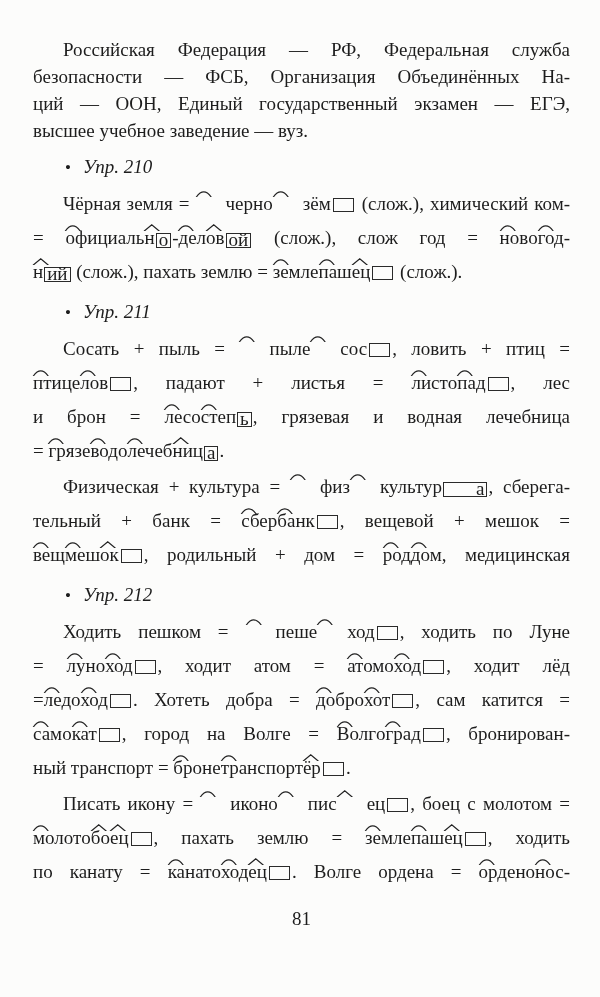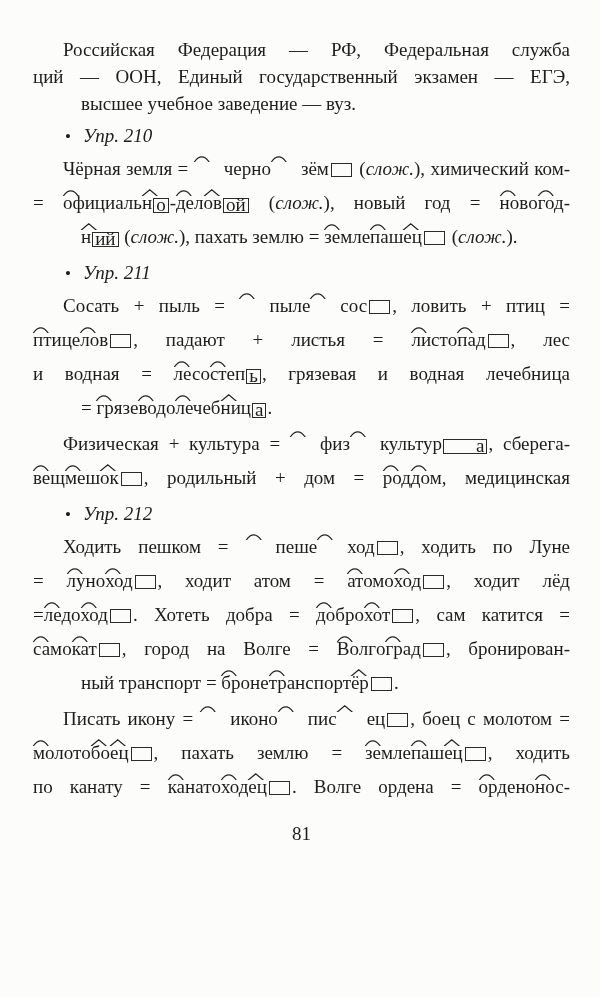--- a/index.html
+++ b/index.html
@@ -12,26 +12,26 @@
   }
   .page{padding:36px 30px 0 33px;}
   .para{margin:0 0 2px 0;}
   .line{
     line-height:27px;
     text-align:justify;
     text-align-last:justify;
     white-space:normal;
   }
   .morph .line{line-height:34px;}
-  .line.end{text-align-last:left;margin-left:48px;}
+  .line.end{text-align-last:left;}
   .line.first{text-indent:30px;}
-  .bullet-line{line-height:20px;margin:9px 0 5px 0;padding-left:32px;}
+  .bullet-line{line-height:28px;margin:9px 0 5px 0;padding-left:32px;}
   .bullet{margin-right:12px;font-size:17px;}
   .ex{font-style:italic;}
-  .it{font-style:italic;}
+  .it{}
   .mark{display:inline-block;position:relative;line-height:19px;}
   .msvg{position:absolute;left:-1px;right:-1px;top:-4px;height:7px;pointer-events:none;}
   .endbox{
     display:inline-block;
     border:1.2px solid #2a2a2a;
     line-height:12px;
     padding:0 2px 1px 2px;
     vertical-align:-2px;
     margin:0 1px;
   }
@@ -44,39 +44,40 @@
   }
   .pagenum{text-align:center;margin-top:16px;line-height:27px;}
 </style>
 </head>
 <body>
 
 <div class="page">
   <div id="content">
       <div class="para plain">
         <div class="line first"><span>Российская Федерация — РФ, Федеральная служба</span></div>
+        <div class="line"><span>безопасности — ФСБ, Организация Объединённых На-</span></div>
         <div class="line"><span>ций — ООН, Единый государственный экзамен — ЕГЭ,</span></div>
         <div class="line end"><span>высшее учебное заведение — вуз.</span></div>
       </div>
       <div class="bullet-line"><span class="bullet">•</span><span class="ex">Упр. 210</span></div>
       <div class="para morph">
         <div class="line first"><span>Чёрная земля = </span><span class="mark">черн<svg viewBox="0 0 20 8" preserveAspectRatio="none" class="msvg">
               <path d="M1.5 8 Q10 -3.5 18.5 8" fill="none" stroke="#222" stroke-width="1.2" stroke-linecap="round" vector-effect="non-scaling-stroke"></path>
             </svg></span><span>о</span><span class="mark">зём<svg viewBox="0 0 20 8" preserveAspectRatio="none" class="msvg">
               <path d="M1.5 8 Q10 -3.5 18.5 8" fill="none" stroke="#222" stroke-width="1.2" stroke-linecap="round" vector-effect="non-scaling-stroke"></path>
             </svg></span><span class="zerobox"></span><span> (</span><span class="it">слож.</span><span>), химический ком-</span></div>
         <div class="line"><span>= </span><span class="mark">официаль<svg viewBox="0 0 20 8" preserveAspectRatio="none" class="msvg">
               <path d="M1.5 8 Q10 -3.5 18.5 8" fill="none" stroke="#222" stroke-width="1.2" stroke-linecap="round" vector-effect="non-scaling-stroke"></path>
             </svg></span><span class="mark">н<svg viewBox="0 0 20 8" preserveAspectRatio="none" class="msvg">
               <path d="M1.5 8 L10 1 L18.5 8" fill="none" stroke="#222" stroke-width="1.2" stroke-linecap="round" vector-effect="non-scaling-stroke"></path>
             </svg></span><span class="endbox">о</span><span>-</span><span class="mark">дел<svg viewBox="0 0 20 8" preserveAspectRatio="none" class="msvg">
               <path d="M1.5 8 Q10 -3.5 18.5 8" fill="none" stroke="#222" stroke-width="1.2" stroke-linecap="round" vector-effect="non-scaling-stroke"></path>
             </svg></span><span class="mark">ов<svg viewBox="0 0 20 8" preserveAspectRatio="none" class="msvg">
               <path d="M1.5 8 L10 1 L18.5 8" fill="none" stroke="#222" stroke-width="1.2" stroke-linecap="round" vector-effect="non-scaling-stroke"></path>
-            </svg></span><span class="endbox">ой</span><span> (</span><span class="it">слож.</span><span>), новый год = </span><span class="mark">нов<svg viewBox="0 0 20 8" preserveAspectRatio="none" class="msvg">
+            </svg></span><span class="endbox">ой</span><span> (</span><span class="it">слож.</span><span>), слож год = </span><span class="mark">нов<svg viewBox="0 0 20 8" preserveAspectRatio="none" class="msvg">
               <path d="M1.5 8 Q10 -3.5 18.5 8" fill="none" stroke="#222" stroke-width="1.2" stroke-linecap="round" vector-effect="non-scaling-stroke"></path>
             </svg></span><span>о</span><span class="mark">год<svg viewBox="0 0 20 8" preserveAspectRatio="none" class="msvg">
               <path d="M1.5 8 Q10 -3.5 18.5 8" fill="none" stroke="#222" stroke-width="1.2" stroke-linecap="round" vector-effect="non-scaling-stroke"></path>
             </svg></span><span>-</span></div>
         <div class="line end"><span class="mark">н<svg viewBox="0 0 20 8" preserveAspectRatio="none" class="msvg">
               <path d="M1.5 8 L10 1 L18.5 8" fill="none" stroke="#222" stroke-width="1.2" stroke-linecap="round" vector-effect="non-scaling-stroke"></path>
             </svg></span><span class="endbox">ий</span><span> (</span><span class="it">слож.</span><span>), пахать землю = </span><span class="mark">земл<svg viewBox="0 0 20 8" preserveAspectRatio="none" class="msvg">
               <path d="M1.5 8 Q10 -3.5 18.5 8" fill="none" stroke="#222" stroke-width="1.2" stroke-linecap="round" vector-effect="non-scaling-stroke"></path>
             </svg></span><span>е</span><span class="mark">паш<svg viewBox="0 0 20 8" preserveAspectRatio="none" class="msvg">
               <path d="M1.5 8 Q10 -3.5 18.5 8" fill="none" stroke="#222" stroke-width="1.2" stroke-linecap="round" vector-effect="non-scaling-stroke"></path>
@@ -93,41 +94,46 @@
             </svg></span><span class="zerobox"></span><span>, ловить + птиц =</span></div>
         <div class="line"><span class="mark">птиц<svg viewBox="0 0 20 8" preserveAspectRatio="none" class="msvg">
               <path d="M1.5 8 Q10 -3.5 18.5 8" fill="none" stroke="#222" stroke-width="1.2" stroke-linecap="round" vector-effect="non-scaling-stroke"></path>
             </svg></span><span>е</span><span class="mark">лов<svg viewBox="0 0 20 8" preserveAspectRatio="none" class="msvg">
               <path d="M1.5 8 Q10 -3.5 18.5 8" fill="none" stroke="#222" stroke-width="1.2" stroke-linecap="round" vector-effect="non-scaling-stroke"></path>
             </svg></span><span class="zerobox"></span><span>, падают + листья = </span><span class="mark">лист<svg viewBox="0 0 20 8" preserveAspectRatio="none" class="msvg">
               <path d="M1.5 8 Q10 -3.5 18.5 8" fill="none" stroke="#222" stroke-width="1.2" stroke-linecap="round" vector-effect="non-scaling-stroke"></path>
             </svg></span><span>о</span><span class="mark">пад<svg viewBox="0 0 20 8" preserveAspectRatio="none" class="msvg">
               <path d="M1.5 8 Q10 -3.5 18.5 8" fill="none" stroke="#222" stroke-width="1.2" stroke-linecap="round" vector-effect="non-scaling-stroke"></path>
             </svg></span><span class="zerobox"></span><span>, лес</span></div>
-        <div class="line"><span>и водная = </span><span class="mark">лес<svg viewBox="0 0 20 8" preserveAspectRatio="none" class="msvg">
+        <div class="line"><span>и брон = </span><span class="mark">лес<svg viewBox="0 0 20 8" preserveAspectRatio="none" class="msvg">
               <path d="M1.5 8 Q10 -3.5 18.5 8" fill="none" stroke="#222" stroke-width="1.2" stroke-linecap="round" vector-effect="non-scaling-stroke"></path>
             </svg></span><span>о</span><span class="mark">степ<svg viewBox="0 0 20 8" preserveAspectRatio="none" class="msvg">
               <path d="M1.5 8 Q10 -3.5 18.5 8" fill="none" stroke="#222" stroke-width="1.2" stroke-linecap="round" vector-effect="non-scaling-stroke"></path>
             </svg></span><span class="endbox">ь</span><span>, грязевая и водная лечебница</span></div>
         <div class="line end"><span>= </span><span class="mark">гряз<svg viewBox="0 0 20 8" preserveAspectRatio="none" class="msvg">
               <path d="M1.5 8 Q10 -3.5 18.5 8" fill="none" stroke="#222" stroke-width="1.2" stroke-linecap="round" vector-effect="non-scaling-stroke"></path>
             </svg></span><span>е</span><span class="mark">вод<svg viewBox="0 0 20 8" preserveAspectRatio="none" class="msvg">
               <path d="M1.5 8 Q10 -3.5 18.5 8" fill="none" stroke="#222" stroke-width="1.2" stroke-linecap="round" vector-effect="non-scaling-stroke"></path>
             </svg></span><span>о</span><span class="mark">лечеб<svg viewBox="0 0 20 8" preserveAspectRatio="none" class="msvg">
               <path d="M1.5 8 Q10 -3.5 18.5 8" fill="none" stroke="#222" stroke-width="1.2" stroke-linecap="round" vector-effect="non-scaling-stroke"></path>
             </svg></span><span class="mark">ниц<svg viewBox="0 0 20 8" preserveAspectRatio="none" class="msvg">
               <path d="M1.5 8 L10 1 L18.5 8" fill="none" stroke="#222" stroke-width="1.2" stroke-linecap="round" vector-effect="non-scaling-stroke"></path>
             </svg></span><span class="endbox">а</span><span>.</span></div>
       </div>
       <div class="para morph">
         <div class="line first"><span>Физическая + культура = </span><span class="mark">физ<svg viewBox="0 0 20 8" preserveAspectRatio="none" class="msvg">
               <path d="M1.5 8 Q10 -3.5 18.5 8" fill="none" stroke="#222" stroke-width="1.2" stroke-linecap="round" vector-effect="non-scaling-stroke"></path>
             </svg></span><span class="mark">культур<svg viewBox="0 0 20 8" preserveAspectRatio="none" class="msvg">
               <path d="M1.5 8 Q10 -3.5 18.5 8" fill="none" stroke="#222" stroke-width="1.2" stroke-linecap="round" vector-effect="non-scaling-stroke"></path>
             </svg></span><span class="endbox">а</span><span>, сберега-</span></div>
+        <div class="line"><span>тельный + банк = </span><span class="mark">сбер<svg viewBox="0 0 20 8" preserveAspectRatio="none" class="msvg">
+              <path d="M1.5 8 Q10 -3.5 18.5 8" fill="none" stroke="#222" stroke-width="1.2" stroke-linecap="round" vector-effect="non-scaling-stroke"></path>
+            </svg></span><span class="mark">банк<svg viewBox="0 0 20 8" preserveAspectRatio="none" class="msvg">
+              <path d="M1.5 8 Q10 -3.5 18.5 8" fill="none" stroke="#222" stroke-width="1.2" stroke-linecap="round" vector-effect="non-scaling-stroke"></path>
+            </svg></span><span class="zerobox"></span><span>, вещевой + мешок =</span></div>
         <div class="line"><span class="mark">вещ<svg viewBox="0 0 20 8" preserveAspectRatio="none" class="msvg">
               <path d="M1.5 8 Q10 -3.5 18.5 8" fill="none" stroke="#222" stroke-width="1.2" stroke-linecap="round" vector-effect="non-scaling-stroke"></path>
             </svg></span><span class="mark">меш<svg viewBox="0 0 20 8" preserveAspectRatio="none" class="msvg">
               <path d="M1.5 8 Q10 -3.5 18.5 8" fill="none" stroke="#222" stroke-width="1.2" stroke-linecap="round" vector-effect="non-scaling-stroke"></path>
             </svg></span><span class="mark">ок<svg viewBox="0 0 20 8" preserveAspectRatio="none" class="msvg">
               <path d="M1.5 8 L10 1 L18.5 8" fill="none" stroke="#222" stroke-width="1.2" stroke-linecap="round" vector-effect="non-scaling-stroke"></path>
             </svg></span><span class="zerobox"></span><span>, родильный + дом = </span><span class="mark">род<svg viewBox="0 0 20 8" preserveAspectRatio="none" class="msvg">
               <path d="M1.5 8 Q10 -3.5 18.5 8" fill="none" stroke="#222" stroke-width="1.2" stroke-linecap="round" vector-effect="non-scaling-stroke"></path>
             </svg></span><span class="mark">дом<svg viewBox="0 0 20 8" preserveAspectRatio="none" class="msvg">
               <path d="M1.5 8 Q10 -3.5 18.5 8" fill="none" stroke="#222" stroke-width="1.2" stroke-linecap="round" vector-effect="non-scaling-stroke"></path>

